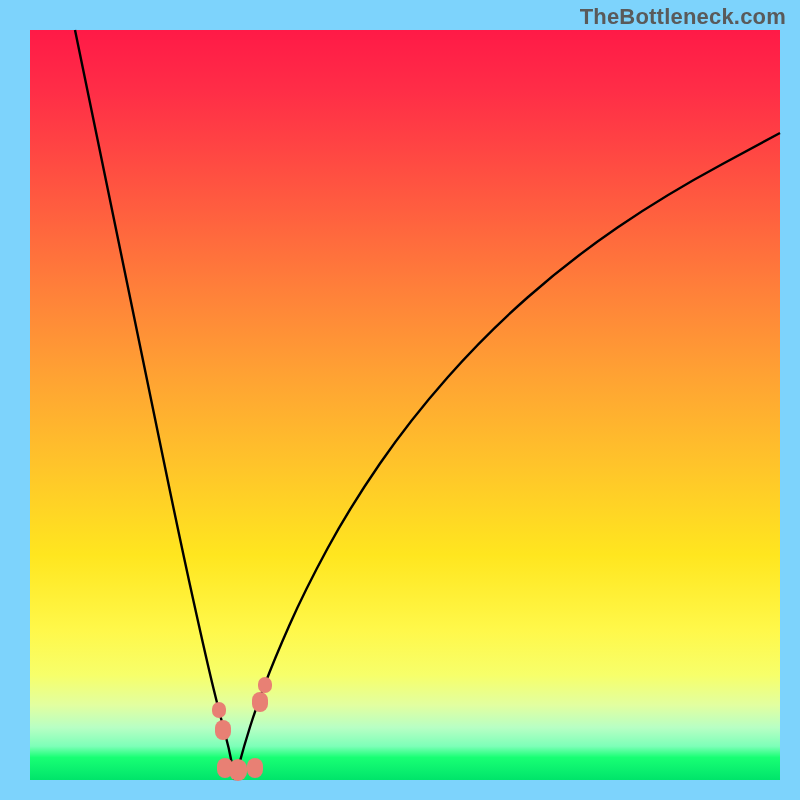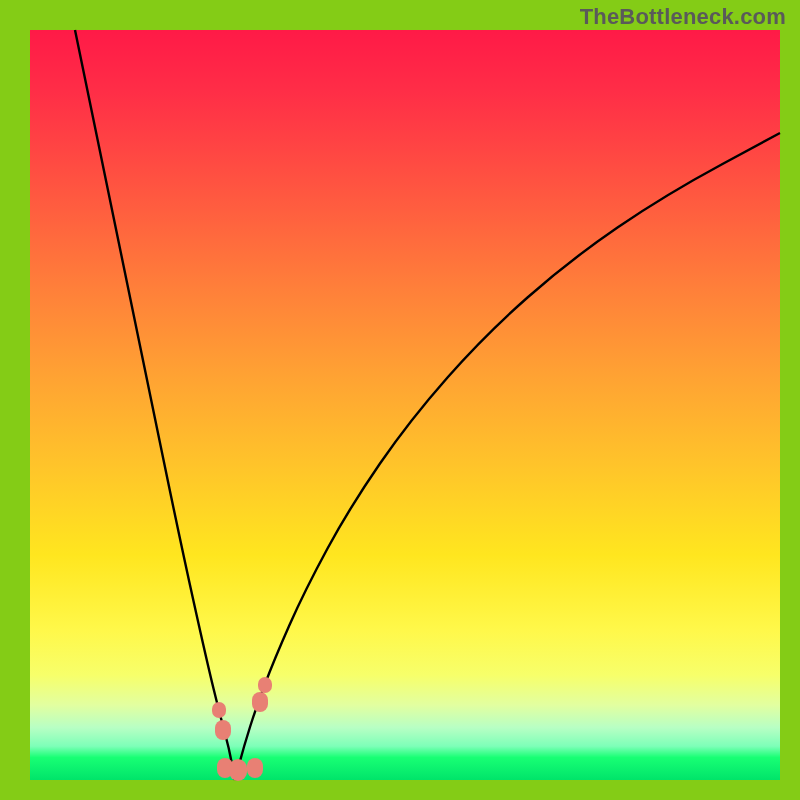--- a/index.html
+++ b/index.html
@@ -1,21 +1,21 @@
 <!DOCTYPE html>
 <html><head>
 <meta charset="utf-8">
 <style>
   * { margin: 0; padding: 0; box-sizing: border-box; }
   html, body { width: 800px; height: 800px; background: #000; overflow: hidden; }
   .frame {
     position: absolute;
     left: 0; top: 0;
     width: 800px; height: 800px;
-    background: #84cc16;
+    background: #7dd3fc;
   }
   .plot {
     position: absolute;
     left: 30px; top: 30px;
     width: 750px; height: 750px;
     background: linear-gradient(to bottom,
       #ff1a47 0%,
       #ff2d47 8%,
       #ff5840 22%,
       #ff7e3a 34%,

